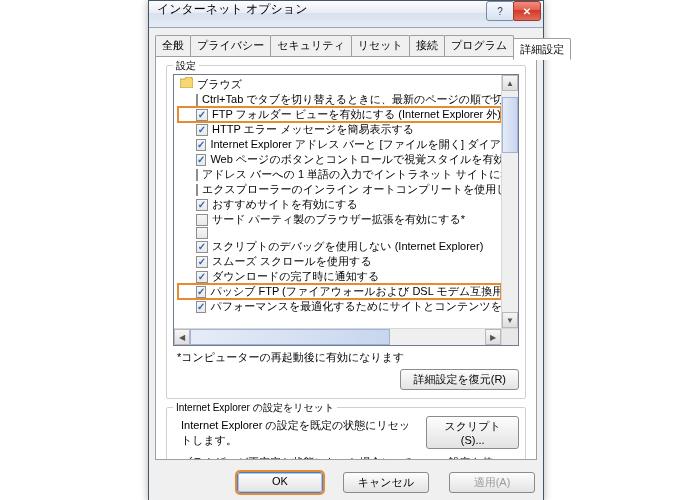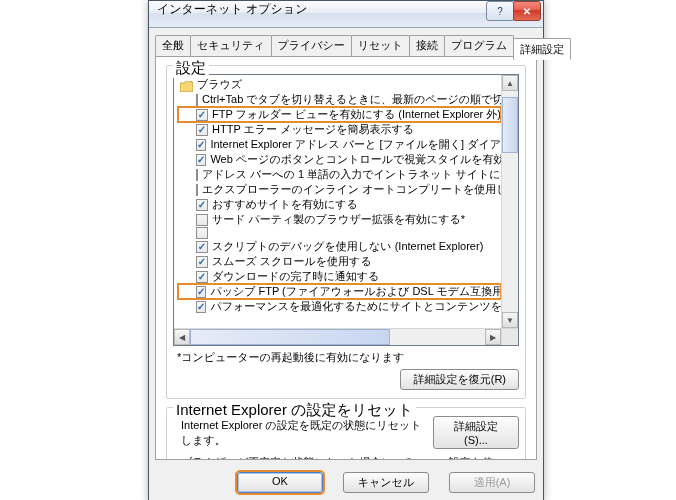--- a/index.html
+++ b/index.html
@@ -106,21 +106,21 @@
     position: relative;
     padding: 8px 6px 6px 6px;
     margin-bottom: 8px;
   }
   .group .legend {
     position: absolute;
     top: -7px;
     left: 6px;
     background: #fff;
     padding: 0 3px;
-    font-size: 15px;
+    font-size: 10px;
     color: #000;
   }
   .tree-outer {
     border: 1px solid #6f7b8c;
     background: #fff;
     height: 270px;
     display: flex;
     flex-direction: column;
   }
   .tree-scroll {
@@ -128,21 +128,21 @@
     overflow: hidden;
     position: relative;
     padding: 2px 0 2px 4px;
   }
   .tree-content {
     font-size: 11px;
     line-height: 15px;
   }
   .section {
     display: flex;
-    align-items: flex-end;
+    align-items: flex-start;
     gap: 4px;
     padding: 0 0 0 2px;
   }
   .folder-icon {
     width: 13px;
     height: 11px;
     display: inline-block;
   }
   .folder-icon svg { display: block; }
   .item {
@@ -255,22 +255,22 @@
   <div class="titlebar">
     <span class="title">インターネット オプション</span>
     <div class="controls">
       <div class="ctrl help">?</div>
       <div class="ctrl close">✕</div>
     </div>
   </div>
 
   <div class="tabs">
     <div class="tab">全般</div>
+    <div class="tab">プライバシー</div>
     <div class="tab">セキュリティ</div>
-    <div class="tab">プライバシー</div>
     <div class="tab">リセット</div>
     <div class="tab">接続</div>
     <div class="tab">プログラム</div>
     <div class="tab active">詳細設定</div>
   </div>
 
   <div class="tabbody">
 
     <div class="group">
       <span class="legend">設定</span>
@@ -368,21 +368,21 @@
       <div class="note">*コンピューターの再起動後に有効になります</div>
       <div class="row-right">
         <div class="btn">詳細設定を復元(R)</div>
       </div>
     </div>
 
     <div class="group">
       <span class="legend">Internet Explorer の設定をリセット</span>
       <div class="reset-row">
         <span>Internet Explorer の設定を既定の状態にリセットします。</span>
-        <div class="btn">詳細設定(S)...</div>
+        <div class="btn">スクリプト(S)...</div>
       </div>
       <div class="footnote">ブラウザーが不安定な状態になった場合にのみ、この設定を使ってください。</div>
     </div>
 
   </div>
 
   <div class="buttons">
     <div class="btn default hl">OK</div>
     <div class="btn">キャンセル</div>
     <div class="btn disabled">適用(A)</div>

